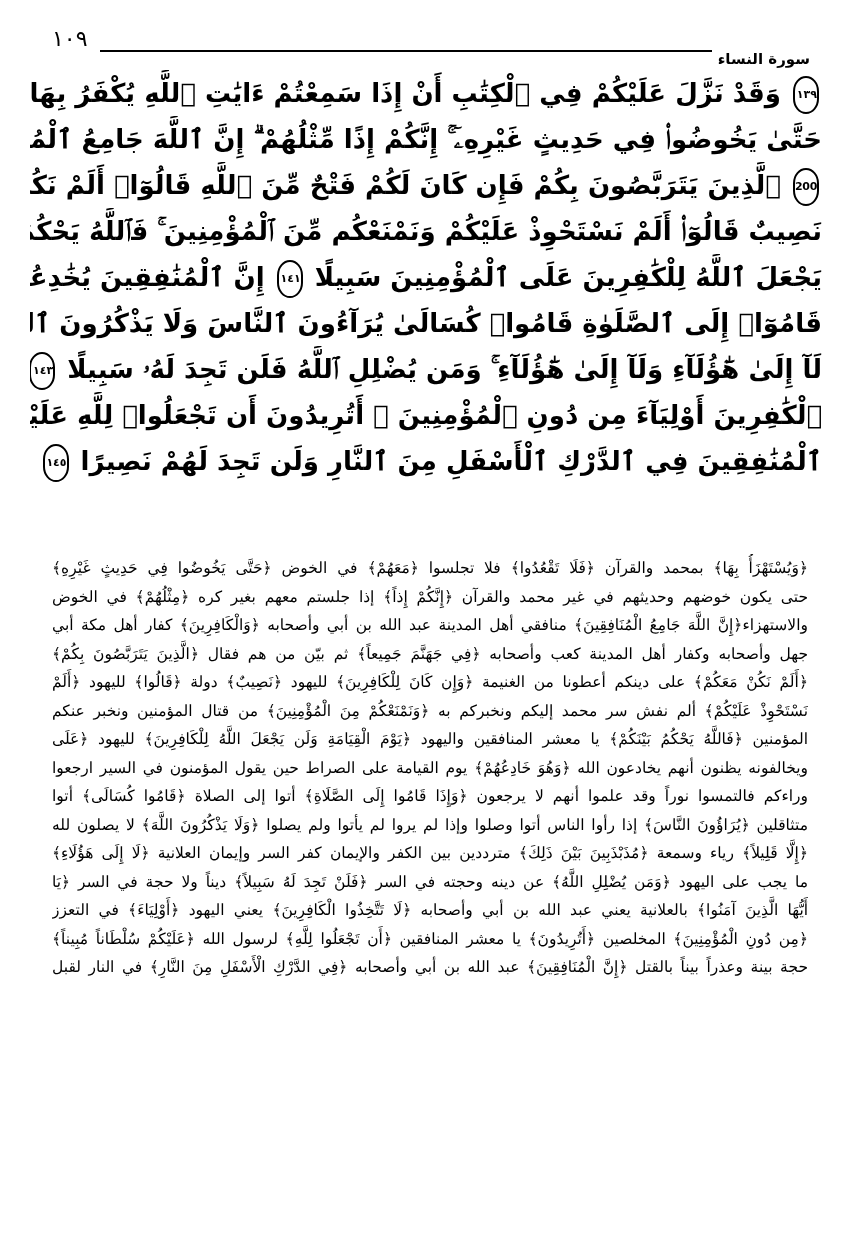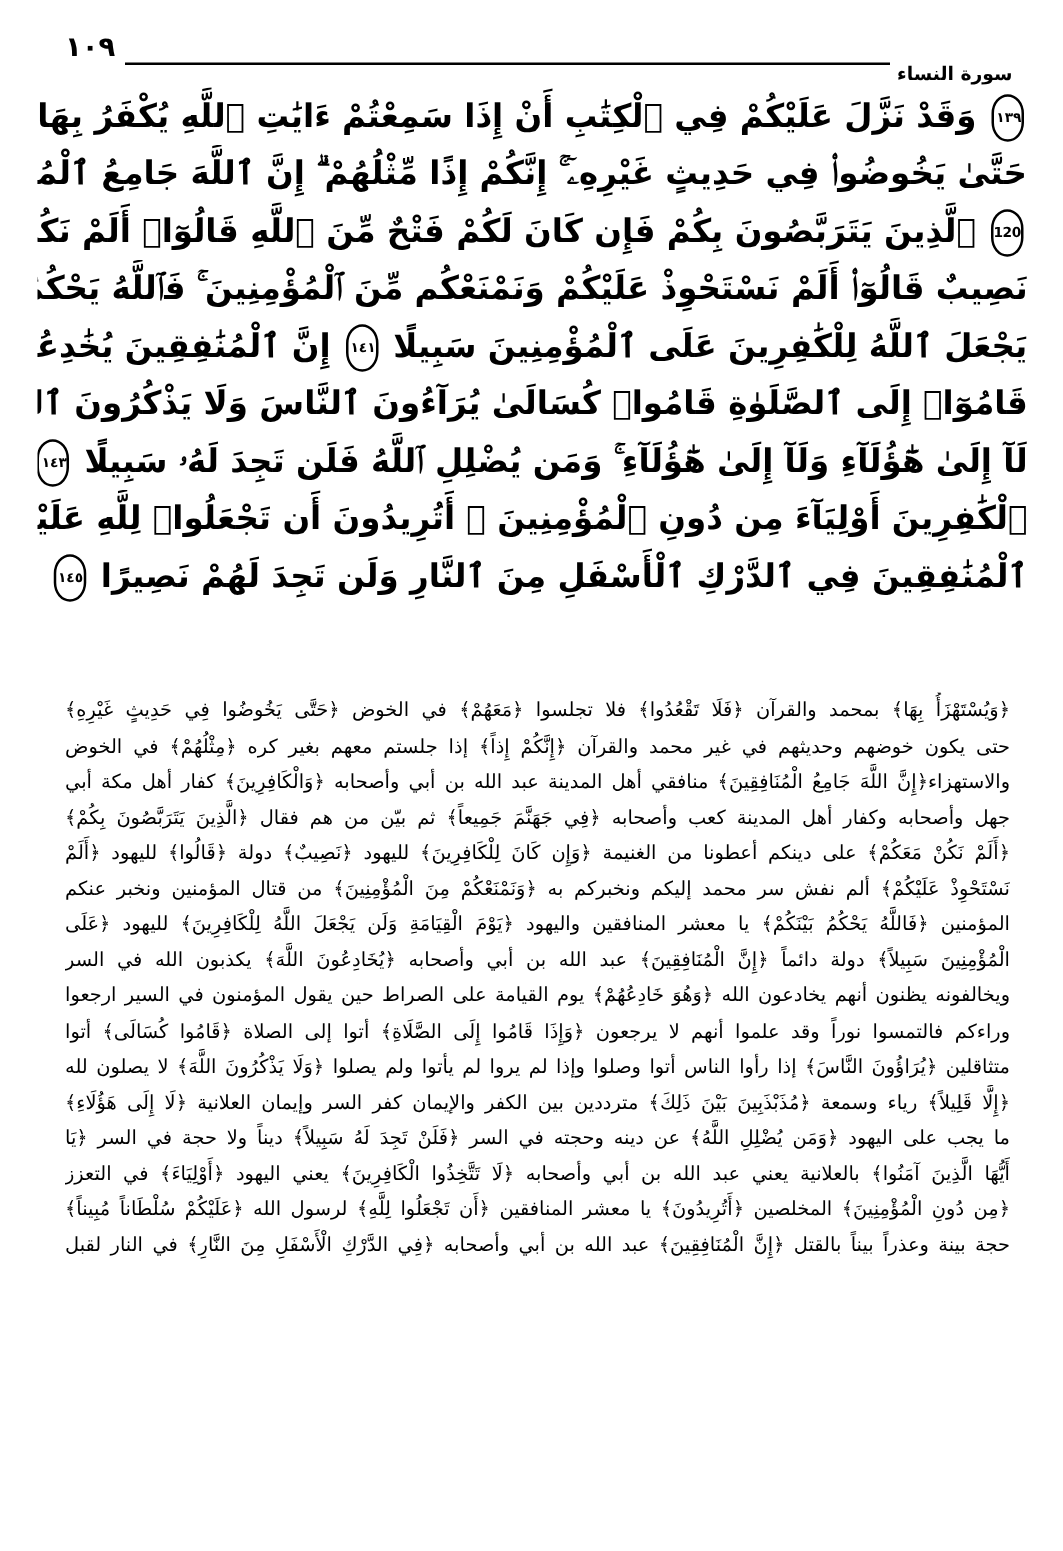--- a/index.html
+++ b/index.html
@@ -1,19 +1,19 @@
 <!DOCTYPE html>
 <html><head>
 <meta charset="utf-8">
 <style>
   html, body { margin:0; padding:0; background:#ffffff; }
   body { width:850px; height:1241px; position:relative; overflow:hidden; color:#000; }
   .header { position:absolute; left:52px; right:40px; top:28px; height:30px; direction:rtl; }
   .surah-name { position:absolute; right:0; top:2px; font-family:"DejaVu Sans", sans-serif; font-weight:bold; font-size:15px;margin-top:20px; }
-  .page-number { position:absolute; left:0; top:-2px; font-family:"DejaVu Sans", sans-serif; font-weight:bold; font-size:22px; }
+  .page-number { position:absolute; left:0; top:-2px; font-family:"DejaVu Sans", sans-serif; font-weight:normal; font-size:22px; }
   .header-rule { position:absolute; left:48px; right:98px; top:22px; height:2px; background:#000; }
 
   .quran { position:absolute; left:30px; right:28px; top:70px; direction:rtl; }
   .q-line { height:46px; line-height:46px; font-family:"DejaVu Sans", sans-serif; font-size:26px; font-weight:bold;
             white-space:nowrap; text-align:justify; text-align-last:justify; overflow:hidden; letter-spacing:-0.3px; }
   .ayah-mark { display:inline-block; width:22px; height:34px; line-height:34px; border:2px solid #000; border-radius:50% / 40%;
                font-size:11px; text-align:left; vertical-align:middle; margin:0 3px; font-weight:bold; }
 
   .tafsir { position:absolute; left:52px; right:42px; top:554px; direction:rtl; }
   .t-line { height:28.5px; line-height:28.5px; font-family:"DejaVu Serif", serif; font-size:15.5px;
@@ -24,37 +24,36 @@
 
 <div class="header">
   <span class="surah-name">سورة النساء</span>
   <div class="header-rule"></div>
   <span class="page-number">١٠٩</span>
 </div>
 
 <div class="quran" id="quran">
     <div class="q-line"><span class="ayah-mark">١٣٩</span> <span>وَقَدْ نَزَّلَ عَلَيْكُمْ فِي ٱلْكِتَٰبِ أَنْ إِذَا سَمِعْتُمْ ءَايَٰتِ ٱللَّهِ يُكْفَرُ بِهَا وَيُسْتَهْزَأُ بِهَا فَلَا تَقْعُدُوا۟ مَعَهُمْ</span></div>
     <div class="q-line"><span>حَتَّىٰ يَخُوضُوا۟ فِي حَدِيثٍ غَيْرِهِۦٓ ۚ إِنَّكُمْ إِذًا مِّثْلُهُمْ ۗ إِنَّ ٱللَّهَ جَامِعُ ٱلْمُنَٰفِقِينَ وَٱلْكَٰفِرِينَ فِي جَهَنَّمَ جَمِيعًا</span></div>
-    <div class="q-line"><span class="ayah-mark">120</span> <span>ٱلَّذِينَ يَتَرَبَّصُونَ بِكُمْ فَإِن كَانَ لَكُمْ فَتْحٌ مِّنَ ٱللَّهِ قَالُوٓا۟ أَلَمْ نَكُن مَّعَكُمْ وَإِن كَانَ لِلْكَٰفِرِينَ</span></div>
+    <div class="q-line"><span class="ayah-mark">200</span> <span>ٱلَّذِينَ يَتَرَبَّصُونَ بِكُمْ فَإِن كَانَ لَكُمْ فَتْحٌ مِّنَ ٱللَّهِ قَالُوٓا۟ أَلَمْ نَكُن مَّعَكُمْ وَإِن كَانَ لِلْكَٰفِرِينَ</span></div>
     <div class="q-line"><span>نَصِيبٌ قَالُوٓا۟ أَلَمْ نَسْتَحْوِذْ عَلَيْكُمْ وَنَمْنَعْكُم مِّنَ ٱلْمُؤْمِنِينَ ۚ فَٱللَّهُ يَحْكُمُ بَيْنَكُمْ يَوْمَ ٱلْقِيَٰمَةِ ۗ وَلَن</span></div>
     <div class="q-line"><span>يَجْعَلَ ٱللَّهُ لِلْكَٰفِرِينَ عَلَى ٱلْمُؤْمِنِينَ سَبِيلًا</span> <span class="ayah-mark">١٤١</span> <span>إِنَّ ٱلْمُنَٰفِقِينَ يُخَٰدِعُونَ ٱللَّهَ وَهُوَ خَٰدِعُهُمْ وَإِذَا</span></div>
     <div class="q-line"><span>قَامُوٓا۟ إِلَى ٱلصَّلَوٰةِ قَامُوا۟ كُسَالَىٰ يُرَآءُونَ ٱلنَّاسَ وَلَا يَذْكُرُونَ ٱللَّهَ إِلَّا قَلِيلًا</span>  </div>
     <div class="q-line"><span>لَآ إِلَىٰ هَٰٓؤُلَآءِ وَلَآ إِلَىٰ هَٰٓؤُلَآءِ ۚ وَمَن يُضْلِلِ ٱللَّهُ فَلَن تَجِدَ لَهُۥ سَبِيلًا</span> <span class="ayah-mark">١٤٣</span> </div>
     <div class="q-line"><span>ٱلْكَٰفِرِينَ أَوْلِيَآءَ مِن دُونِ ٱلْمُؤْمِنِينَ ۚ أَتُرِيدُونَ أَن تَجْعَلُوا۟ لِلَّهِ عَلَيْكُمْ سُلْطَٰنًا مُّبِينًا</span>  </div>
     <div class="q-line"><span>ٱلْمُنَٰفِقِينَ فِي ٱلدَّرْكِ ٱلْأَسْفَلِ مِنَ ٱلنَّارِ وَلَن تَجِدَ لَهُمْ نَصِيرًا</span> <span class="ayah-mark">١٤٥</span> <span>إِلَّا ٱلَّذِينَ تَابُوا۟ وَأَصْلَحُوا۟</span></div>
   </div>
 <div class="tafsir" id="tafsir">
     <div class="t-line">﴿وَيُسْتَهْزَأُ بِهَا﴾ بمحمد والقرآن ﴿فَلَا تَقْعُدُوا﴾ فلا تجلسوا ﴿مَعَهُمْ﴾ في الخوض ﴿حَتَّى يَخُوضُوا فِي حَدِيثٍ غَيْرِهِ﴾</div>
     <div class="t-line">حتى يكون خوضهم وحديثهم في غير محمد والقرآن ﴿إِنَّكُمْ إِذاً﴾ إذا جلستم معهم بغير كره ﴿مِثْلُهُمْ﴾ في الخوض</div>
     <div class="t-line">والاستهزاء﴿إِنَّ اللَّهَ جَامِعُ الْمُنَافِقِينَ﴾ منافقي أهل المدينة عبد الله بن أبي وأصحابه ﴿وَالْكَافِرِينَ﴾ كفار أهل مكة أبي</div>
     <div class="t-line">جهل وأصحابه وكفار أهل المدينة كعب وأصحابه ﴿فِي جَهَنَّمَ جَمِيعاً﴾ ثم بيّن من هم فقال ﴿الَّذِينَ يَتَرَبَّصُونَ بِكُمْ﴾</div>
     <div class="t-line">﴿أَلَمْ نَكُنْ مَعَكُمْ﴾ على دينكم أعطونا من الغنيمة ﴿وَإِن كَانَ لِلْكَافِرِينَ﴾ لليهود ﴿نَصِيبٌ﴾ دولة ﴿قَالُوا﴾ لليهود ﴿أَلَمْ</div>
     <div class="t-line">نَسْتَحْوِذْ عَلَيْكُمْ﴾ ألم نفش سر محمد إليكم ونخبركم به ﴿وَنَمْنَعْكُمْ مِنَ الْمُؤْمِنِينَ﴾ من قتال المؤمنين ونخبر عنكم</div>
     <div class="t-line">المؤمنين ﴿فَاللَّهُ يَحْكُمُ بَيْنَكُمْ﴾ يا معشر المنافقين واليهود ﴿يَوْمَ الْقِيَامَةِ وَلَن يَجْعَلَ اللَّهُ لِلْكَافِرِينَ﴾ لليهود ﴿عَلَى</div>
-    <div class="t-line">الْمُؤْمِنِينَ سَبِيلاً﴾ دولة دائماً ﴿إِنَّ الْمُنَافِقِينَ﴾ عبد الله بن أبي وأصحابه ﴿يُخَادِعُونَ اللَّهَ﴾ يكذبون الله في السر</div>
     <div class="t-line">ويخالفونه يظنون أنهم يخادعون الله ﴿وَهُوَ خَادِعُهُمْ﴾ يوم القيامة على الصراط حين يقول المؤمنون في السير ارجعوا</div>
     <div class="t-line">وراءكم فالتمسوا نوراً وقد علموا أنهم لا يرجعون ﴿وَإِذَا قَامُوا إِلَى الصَّلَاةِ﴾ أتوا إلى الصلاة ﴿قَامُوا كُسَالَى﴾ أتوا</div>
     <div class="t-line">متثاقلين ﴿يُرَاؤُونَ النَّاسَ﴾ إذا رأوا الناس أتوا وصلوا وإذا لم يروا لم يأتوا ولم يصلوا ﴿وَلَا يَذْكُرُونَ اللَّهَ﴾ لا يصلون لله</div>
     <div class="t-line">﴿إِلَّا قَلِيلاً﴾ رياء وسمعة ﴿مُذَبْذَبِينَ بَيْنَ ذَلِكَ﴾ مترددين بين الكفر والإيمان كفر السر وإيمان العلانية ﴿لَا إِلَى هَؤُلَاءِ﴾</div>
     <div class="t-line">ما يجب على اليهود ﴿وَمَن يُضْلِلِ اللَّهُ﴾ عن دينه وحجته في السر ﴿فَلَنْ تَجِدَ لَهُ سَبِيلاً﴾ ديناً ولا حجة في السر ﴿يَا</div>
     <div class="t-line">أَيُّهَا الَّذِينَ آمَنُوا﴾ بالعلانية يعني عبد الله بن أبي وأصحابه ﴿لَا تَتَّخِذُوا الْكَافِرِينَ﴾ يعني اليهود ﴿أَوْلِيَاءَ﴾ في التعزز</div>
     <div class="t-line">﴿مِن دُونِ الْمُؤْمِنِينَ﴾ المخلصين ﴿أَتُرِيدُونَ﴾ يا معشر المنافقين ﴿أَن تَجْعَلُوا لِلَّهِ﴾ لرسول الله ﴿عَلَيْكُمْ سُلْطَاناً مُبِيناً﴾</div>
     <div class="t-line">حجة بينة وعذراً بيناً بالقتل ﴿إِنَّ الْمُنَافِقِينَ﴾ عبد الله بن أبي وأصحابه ﴿فِي الدَّرْكِ الْأَسْفَلِ مِنَ النَّارِ﴾ في النار لقبل</div>
   </div>
 

